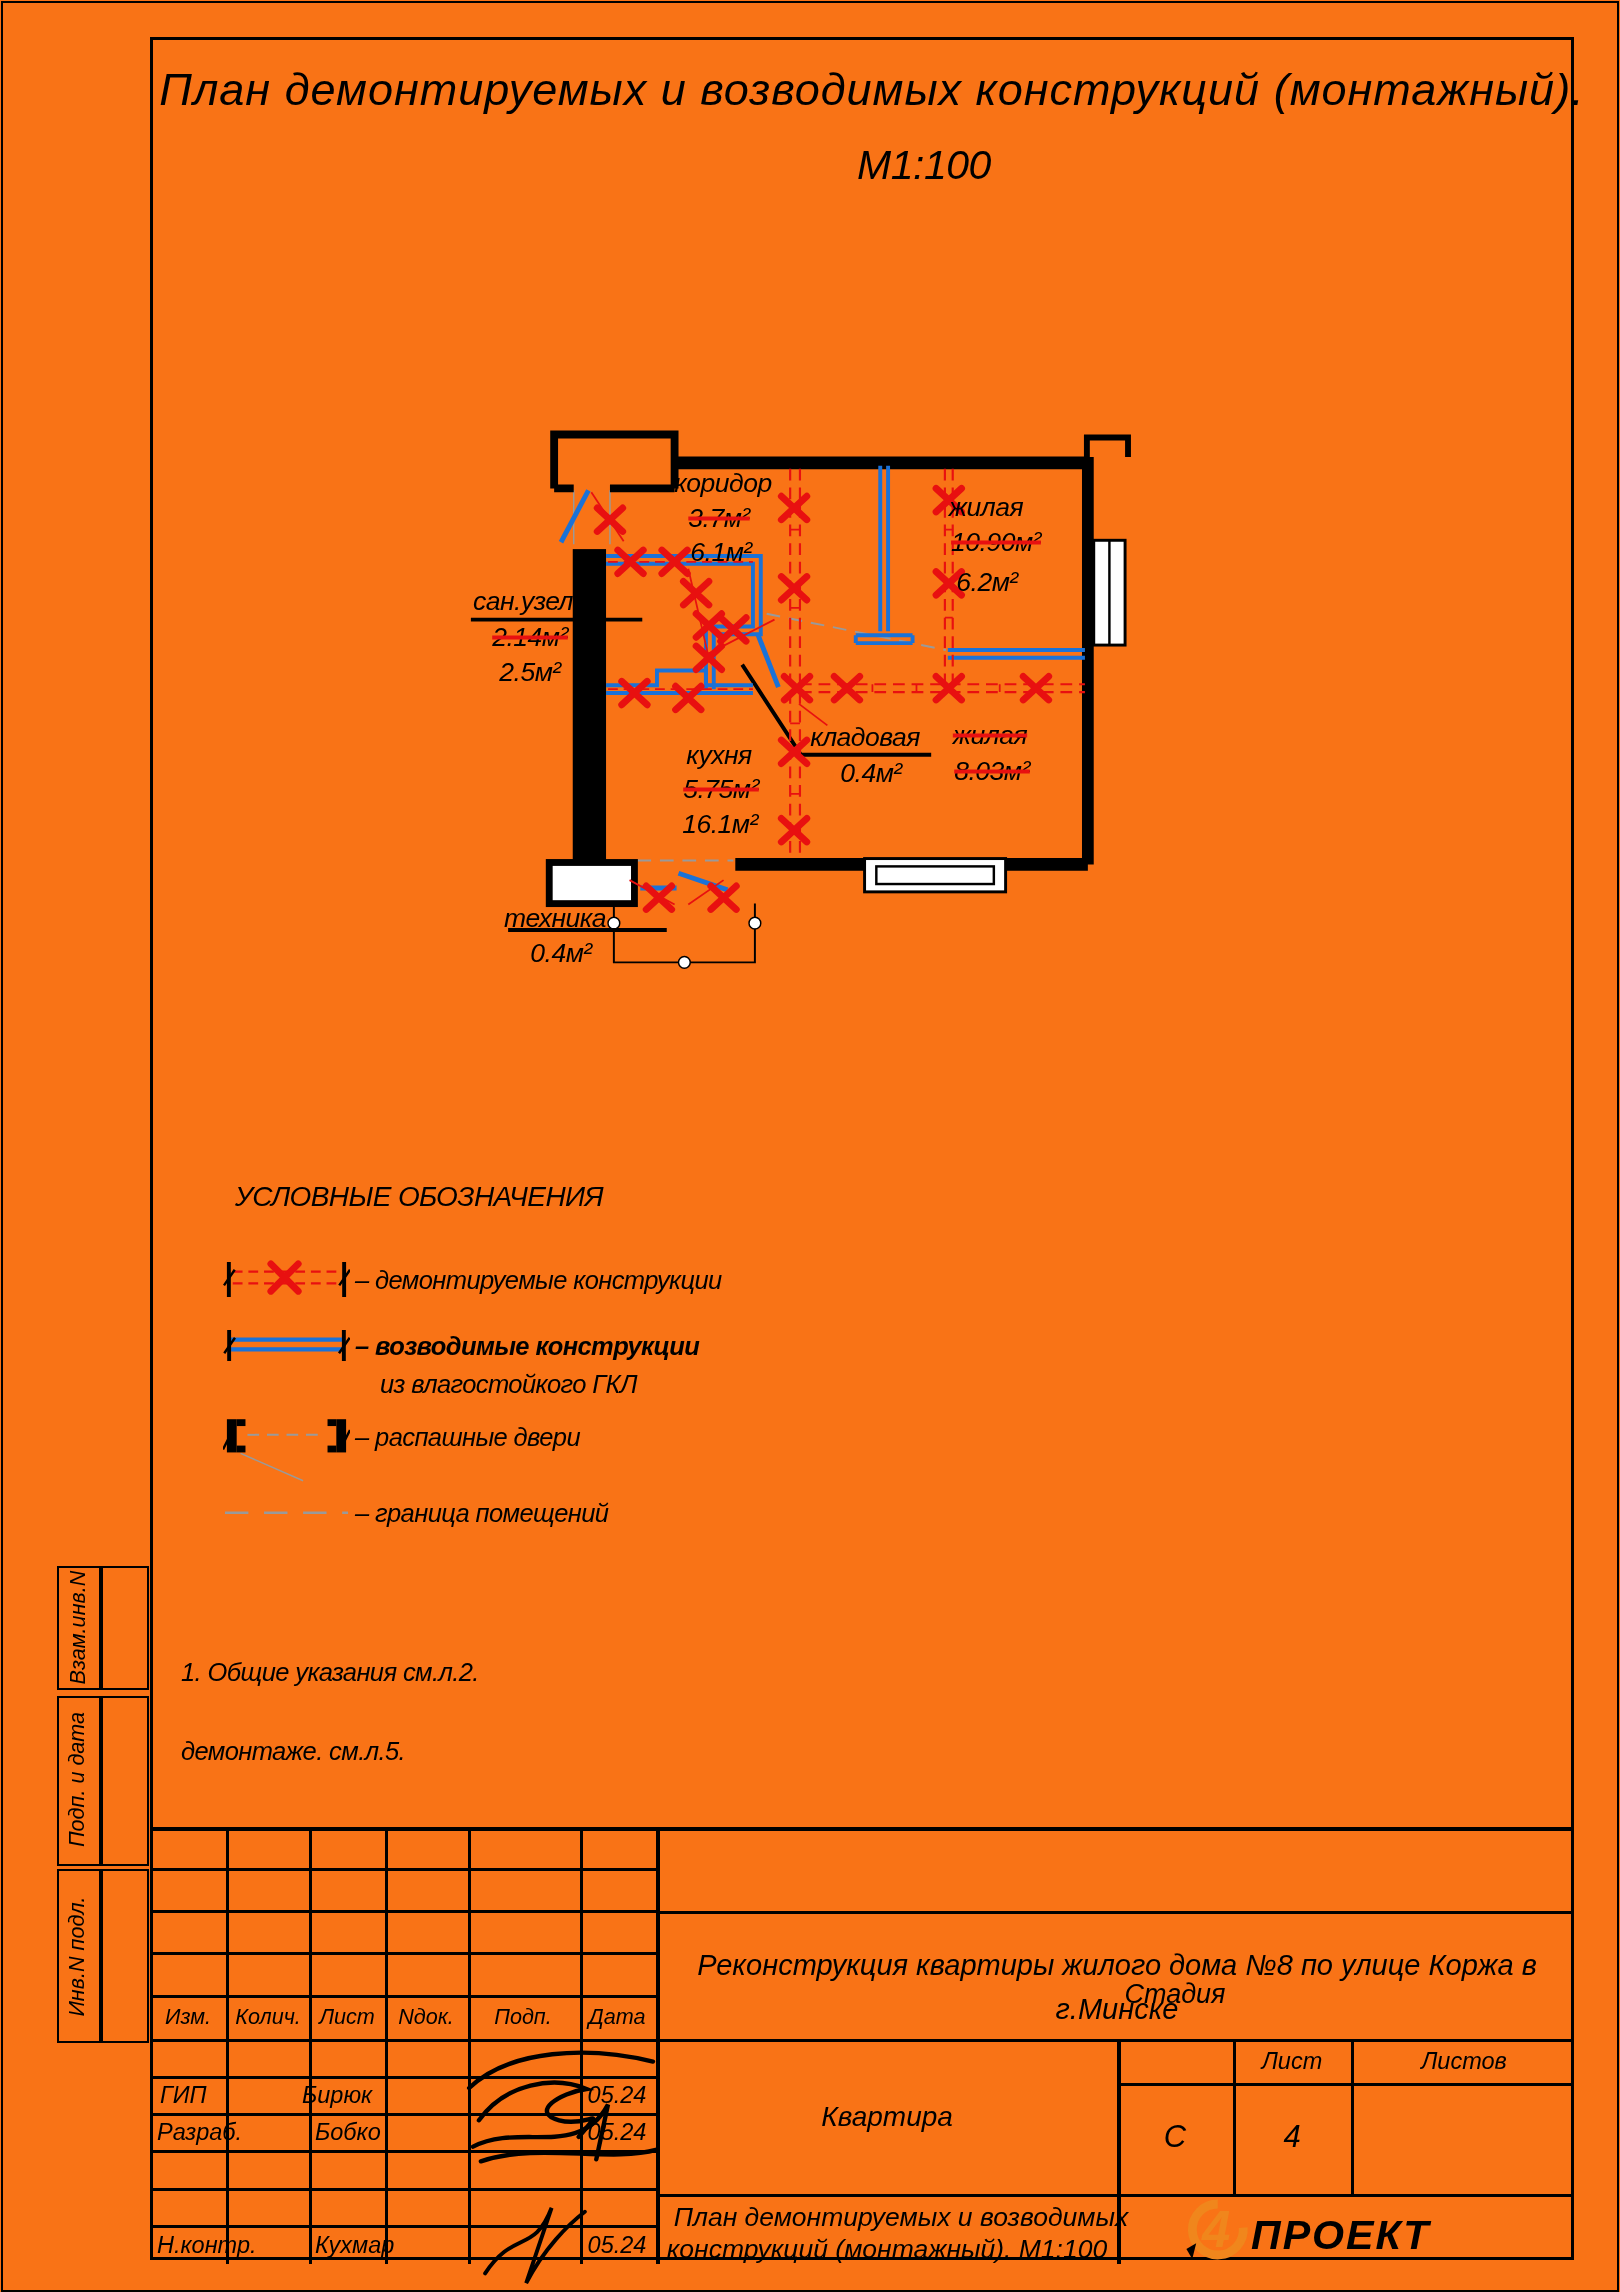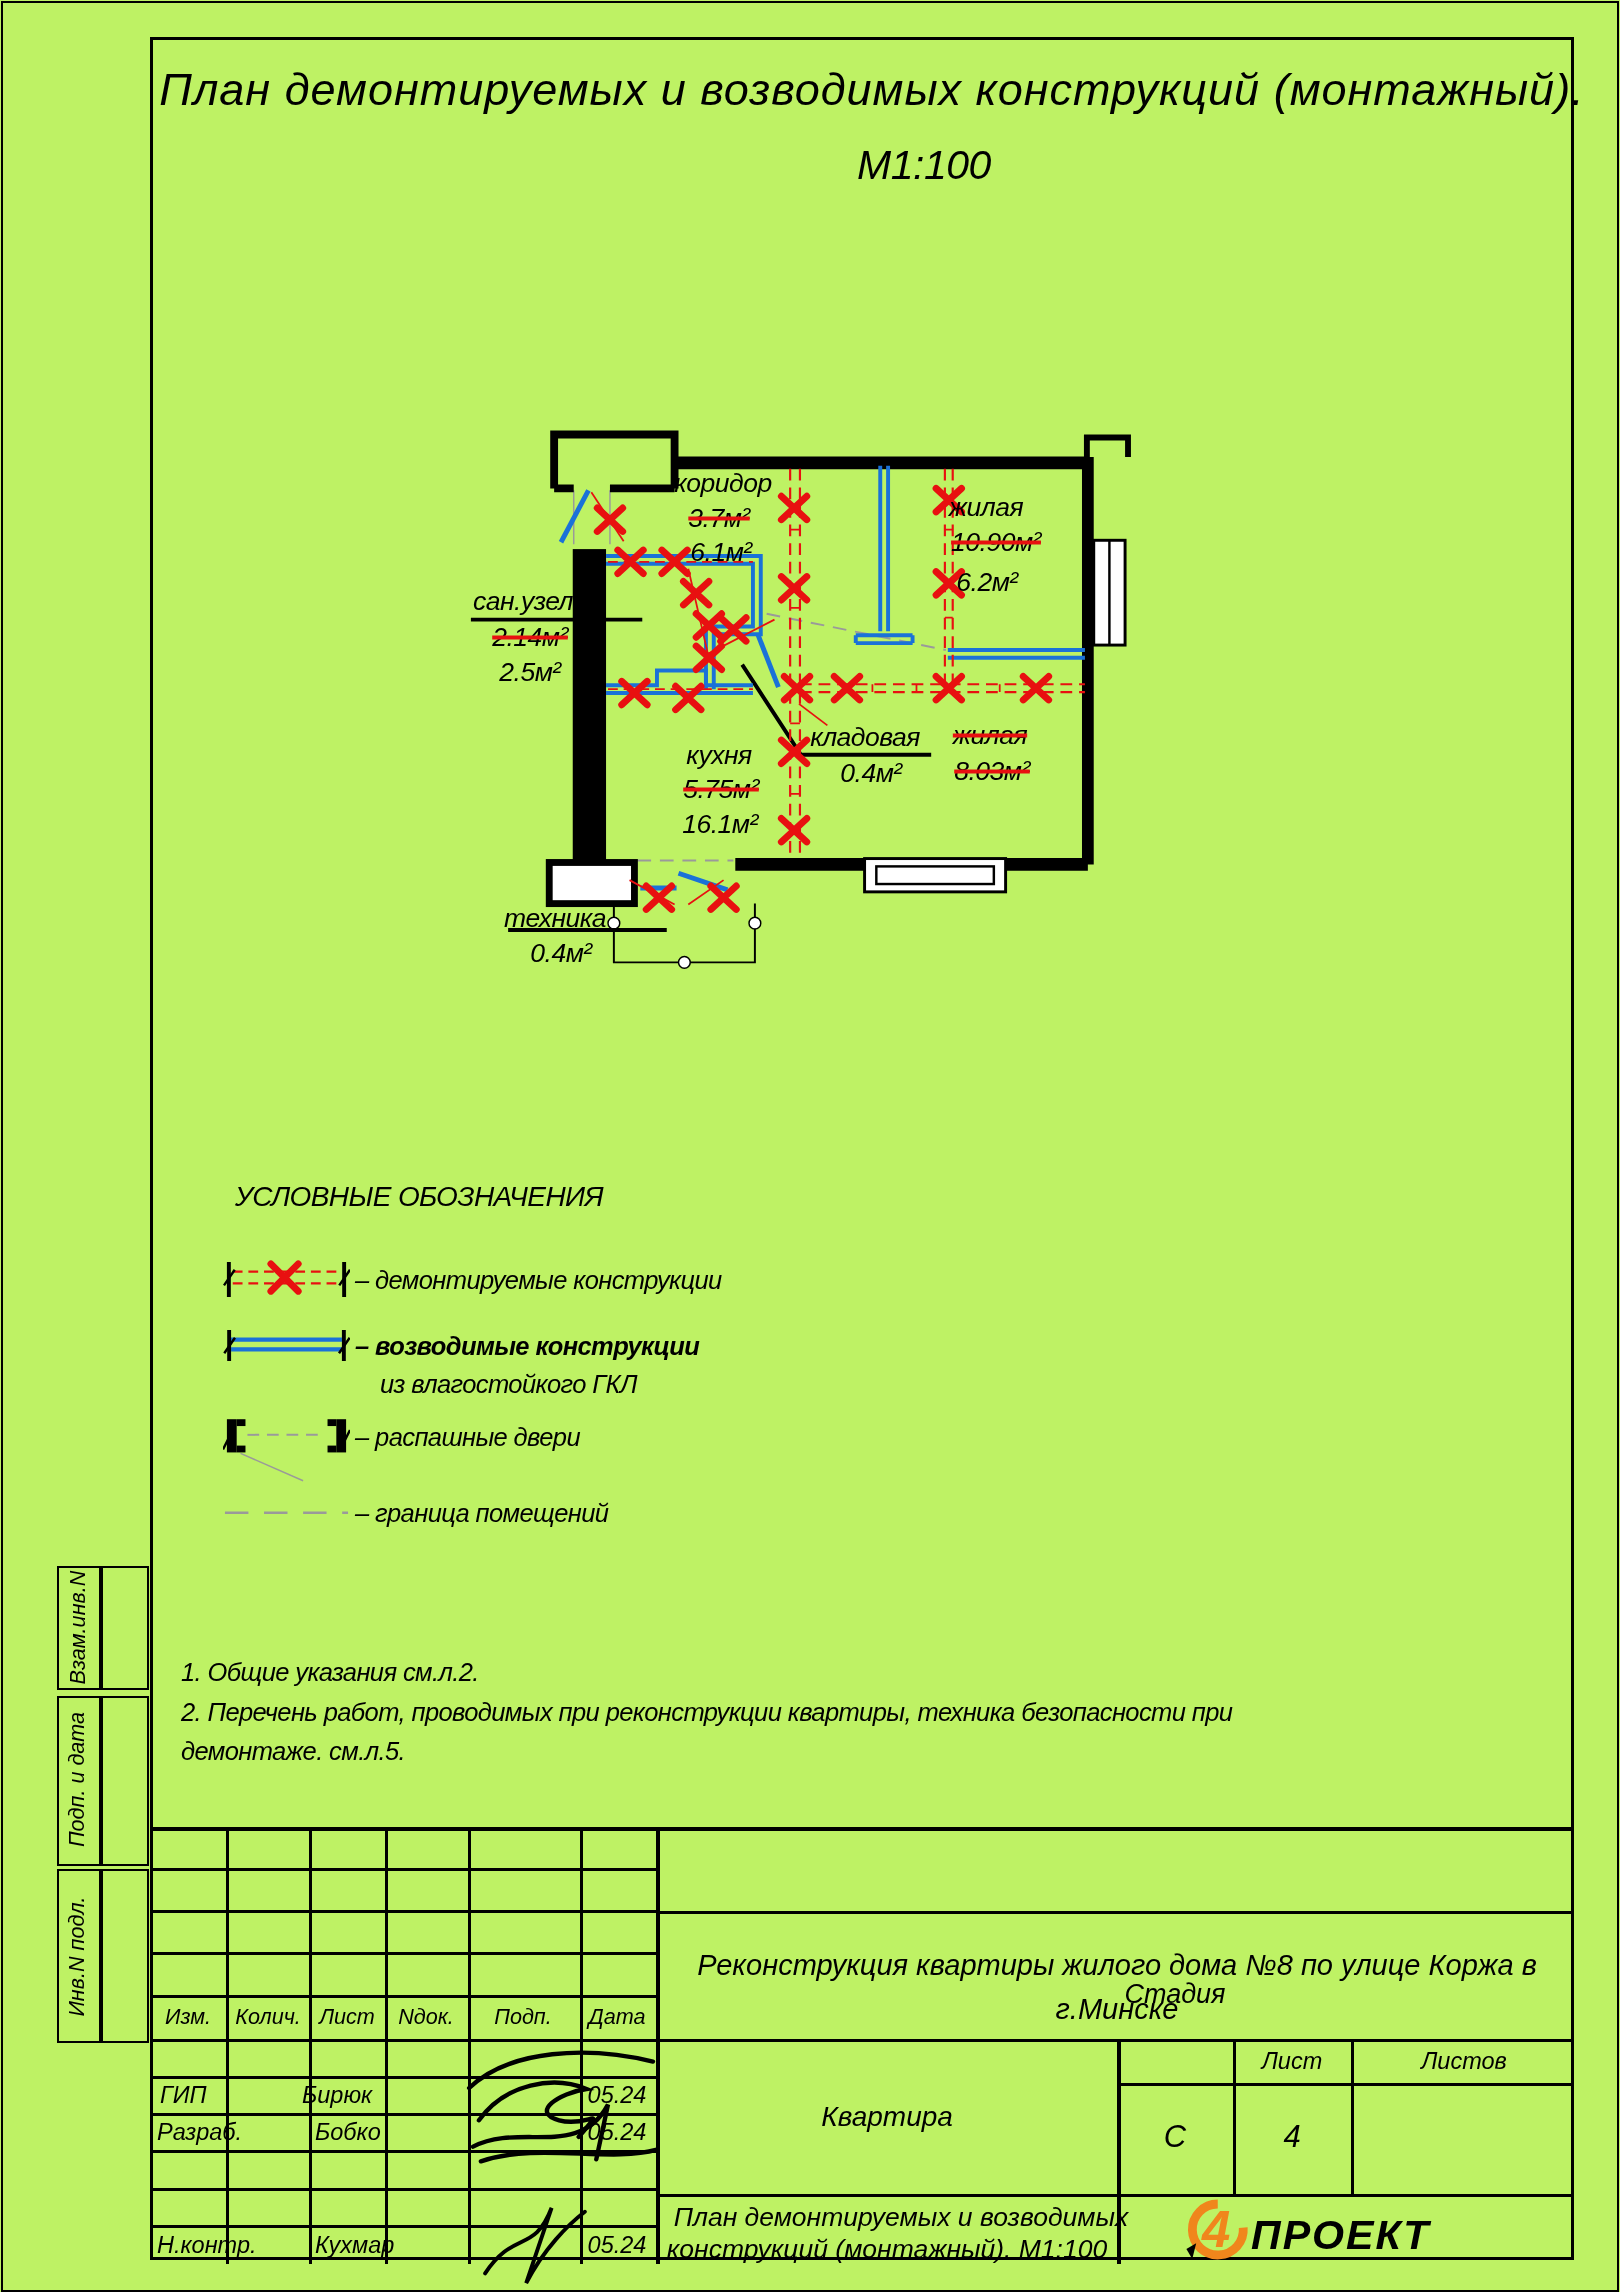--- a/index.html
+++ b/index.html
@@ -1,16 +1,16 @@
 <!DOCTYPE html>
 <html><head>
 <meta charset="utf-8">
 <style>
   html,body{margin:0;padding:0;background:#888;}
-  #sheet{position:relative;width:1620px;height:2293px;background:#bef264;overflow:hidden;
+  #sheet{position:relative;width:1620px;height:2293px;background:#f97316;overflow:hidden;
          font-family:"Liberation Sans",sans-serif;color:#000;}
   .abs{position:absolute;}
   
   #page-border{position:absolute;left:1px;top:1px;right:1px;bottom:1px;border:2px solid #000;}
   #main-frame{position:absolute;left:150px;top:37px;width:1424px;height:2223px;border:3.9px solid #000;box-sizing:border-box;}
   
   .hl{position:absolute;background:#000;height:2.9px;}
   .vl{position:absolute;background:#000;width:2.9px;}
   
   .lbl{position:absolute;transform:translate(-50%,-50%);font-style:italic;white-space:nowrap;
@@ -191,21 +191,20 @@
     </svg>
     <div class="note" style="left:355px;top:1423px;">–  распашные двери</div>
 
     <svg class="abs" style="left:223px;top:1504px;" width="127" height="17.6" viewBox="0 0 130 18">
       <path d="M2,9 H128" stroke="#9a9a9a" stroke-width="2.6" stroke-dasharray="24 16" fill="none"></path>
     </svg>
     <div class="note" style="left:355px;top:1499px;">–  граница помещений</div>
   </div>
 
   <div class="note" style="left:181px;top:1658px;">1.  Общие указания см.л.2.</div>
-  <div class="note" style="left:181px;top:1698px;">2.  Перечень работ, проводимых при реконструкции квартиры, техника безопасности при</div>
   <div class="note" style="left:181px;top:1737px;">демонтаже. см.л.5.</div>
 
   <div class="sidebox" style="left:57px;top:1566px;width:44px;height:124px;"></div>
   <div class="sidebox" style="left:101px;top:1566px;width:48px;height:124px;"></div>
   <div class="sidebox" style="left:57px;top:1696px;width:44px;height:170px;"></div>
   <div class="sidebox" style="left:101px;top:1696px;width:48px;height:170px;"></div>
   <div class="sidebox" style="left:57px;top:1869px;width:44px;height:174px;"></div>
   <div class="sidebox" style="left:101px;top:1869px;width:48px;height:174px;"></div>
   <div class="rot" style="left:16.7px;top:1613px;width:124px;height:29px;">Взам.инв.N</div>
   <div class="rot" style="left:-6.9px;top:1765px;width:170px;height:29px;">Подп. и дата</div>

